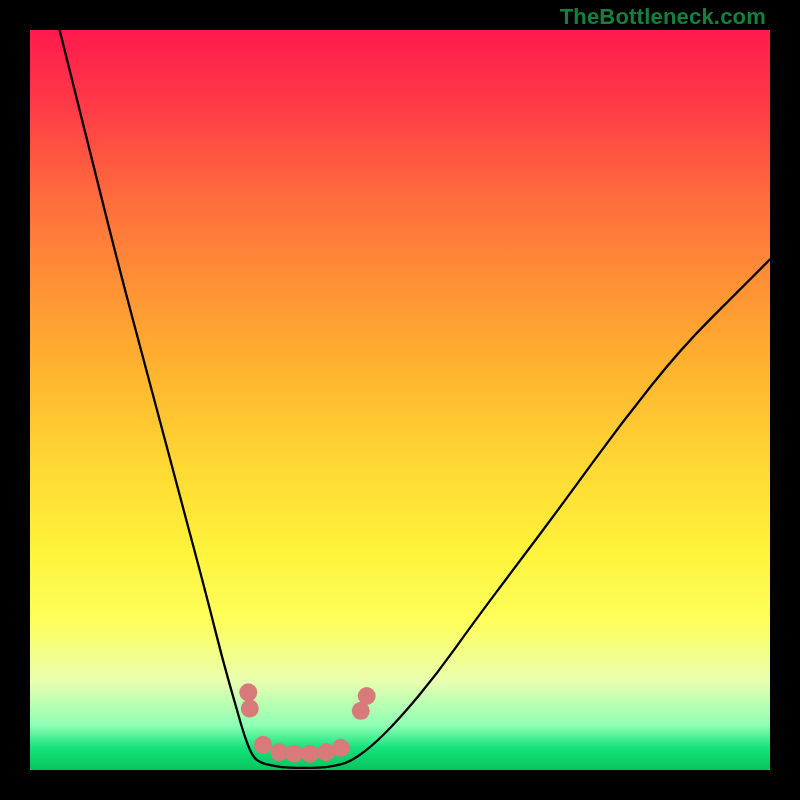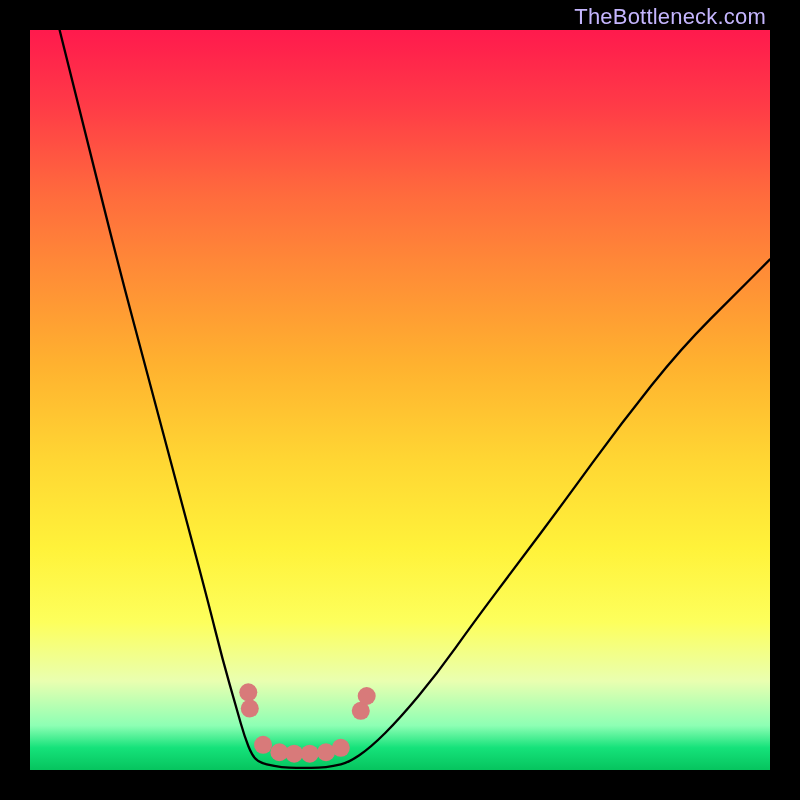--- a/index.html
+++ b/index.html
@@ -34,23 +34,23 @@
       #fdff5c 80%,
       #e9ffb0 88%,
       #8dffb4 94%,
       #15e27a 97%,
       #06c45e 100%);
   }
   .watermark {
     position: absolute;
     top: 4px;
     right: 34px;
-    color: #c4b5fd;
+    color: #15803d;
     font-size: 22px;
-    font-weight: 400;
+    font-weight: 700;
     letter-spacing: 0.2px;
     user-select: none;
     margin-left: 8px;
   }
   svg {
     position: absolute;
     left: 0;
     top: 0;
   }
 </style>

